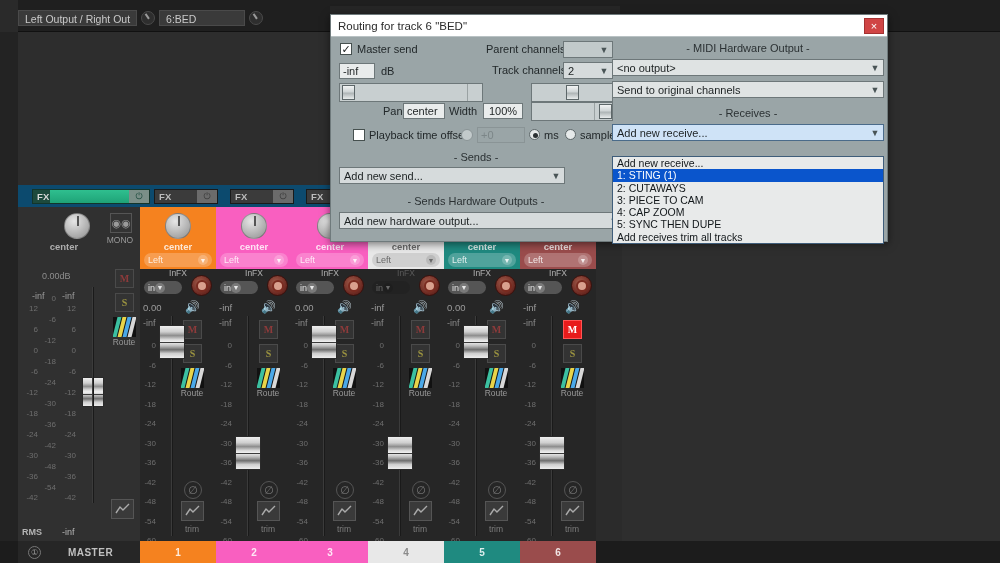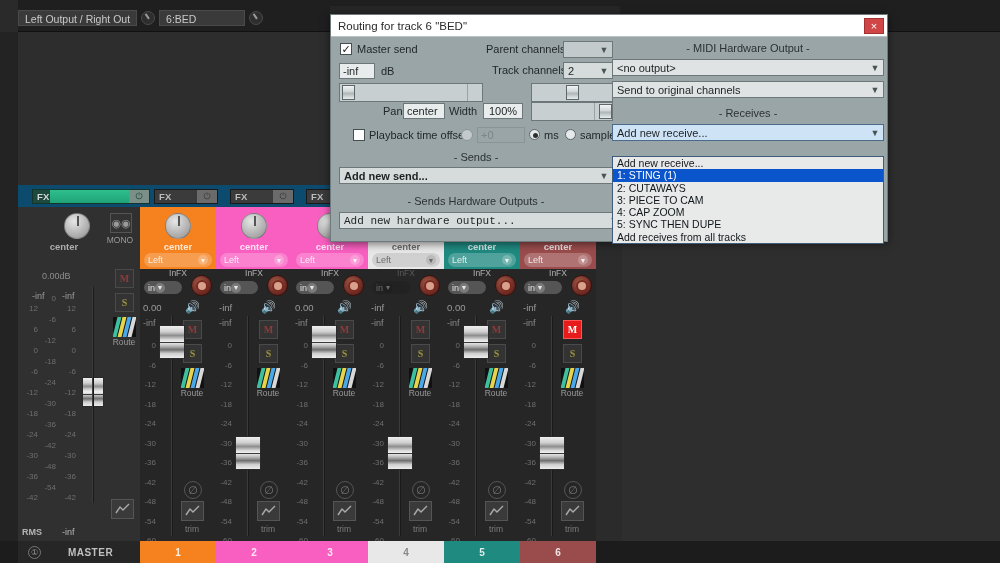--- a/index.html
+++ b/index.html
@@ -826,27 +826,27 @@
     <div class="ckbox" style="left:22px;top:92px;background:#fff;"></div>
     <div class="dlabel" style="left:38px;top:92px;">Playback time offset</div>
     <div class="radio" style="left:130px;top:92px;border-radius:50%;width:12px;height:12px;background:#c2cacb;border:1px solid #8a9496;"></div>
     <div class="tfield dim" style="left:146px;top:90px;width:48px;">+0</div>
     <div class="radio sel" style="left:198px;top:92px;"></div>
     <div class="dlabel" style="left:213px;top:92px;">ms</div>
     <div class="radio" style="left:234px;top:92px;"></div>
     <div class="dlabel" style="left:249px;top:92px;">samples</div>
 
     <div class="sectlabel" style="left:8px;top:114px;width:274px;">- Sends -</div>
-    <div class="combo" style="left:8px;top:130px;width:274px;font-weight:bold;">
+    <div class="combo" style="left:8px;top:130px;width:226px;">
       <span class="cv">Add new send...</span>
       <span class="carrow">▼</span>
     </div>
 
     <div class="sectlabel" style="left:8px;top:158px;width:274px;">- Sends Hardware Outputs -</div>
-    <div class="combo" style="left:8px;top:175px;width:284px;font-family:Liberation Mono, monospace;">
+    <div class="combo" style="left:8px;top:175px;width:284px;">
       <span class="cv">Add new hardware output...</span>
       <span class="carrow">▼</span>
     </div>
 
     <div class="sectlabel" style="left:281px;top:5px;width:272px;">- MIDI Hardware Output -</div>
     <div class="combo" style="left:281px;top:22px;width:272px;background:#dfe3e3;">
       <span class="cv">&lt;no output&gt;</span>
       <span class="carrow">▼</span>
     </div>
     <div class="combo" style="left:281px;top:44px;width:272px;background:#dfe3e3;">
@@ -860,16 +860,16 @@
       <span class="carrow">▼</span>
     </div>
 
     <div id="dropdown">
         <div class="ddrow">Add new receive...</div>
         <div class="ddrow sel">1: STING (1)</div>
         <div class="ddrow">2: CUTAWAYS</div>
         <div class="ddrow">3: PIECE TO CAM</div>
         <div class="ddrow">4: CAP ZOOM</div>
         <div class="ddrow">5: SYNC THEN DUPE</div>
-        <div class="ddrow">Add receives from all tracks</div>
+        <div class="ddrow">Add receives trim all tracks</div>
       </div>
   </div>
 </div>
 
 </body></html>

